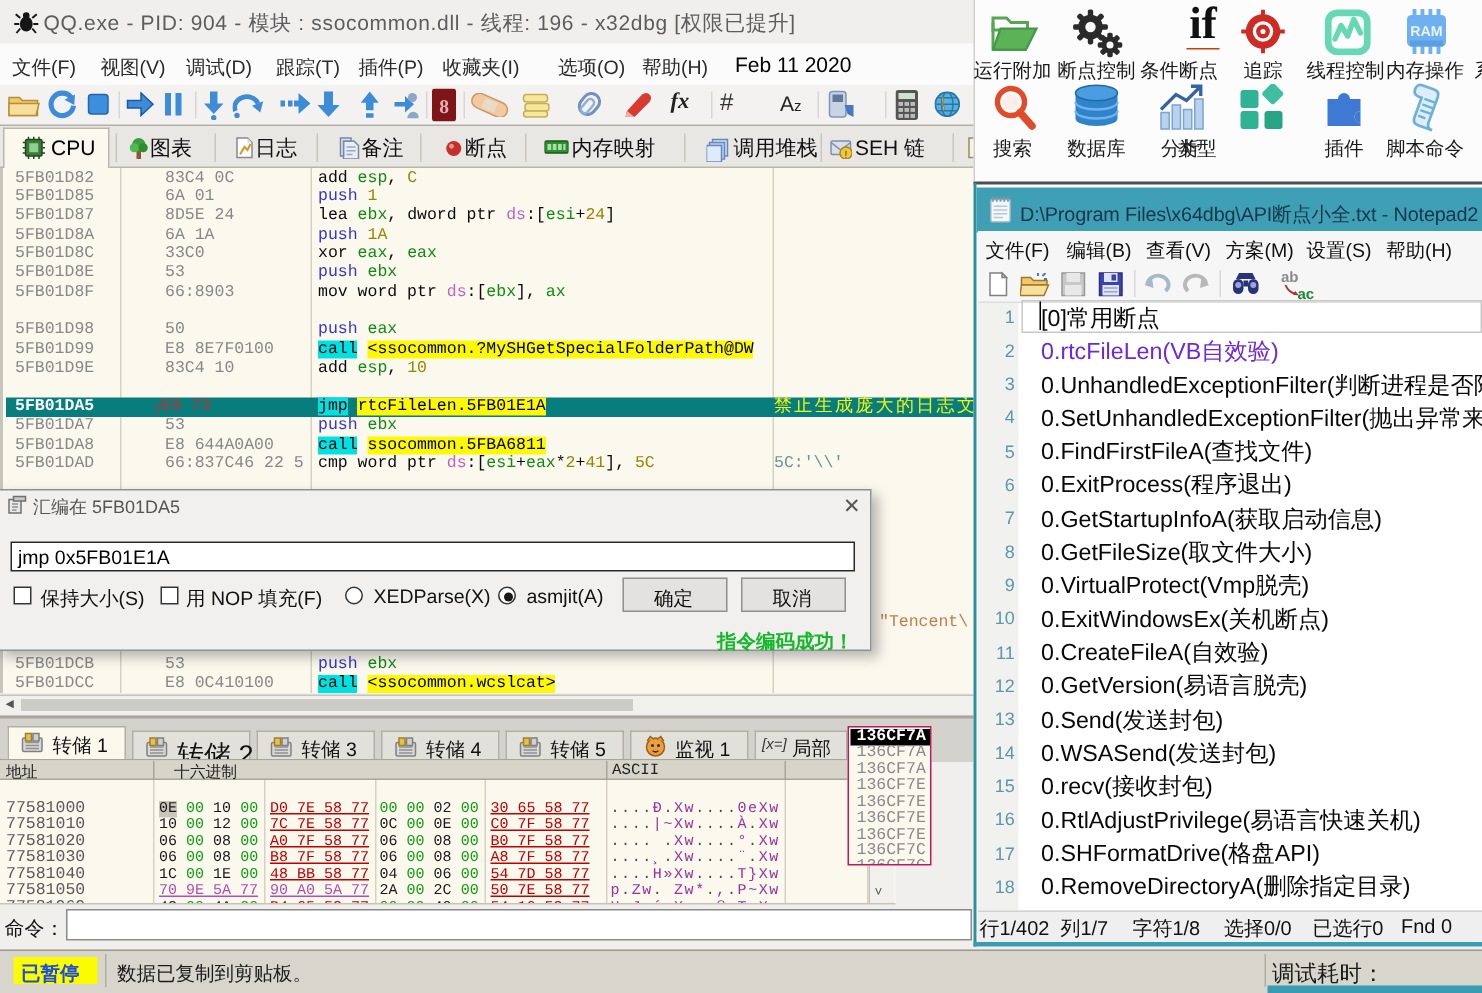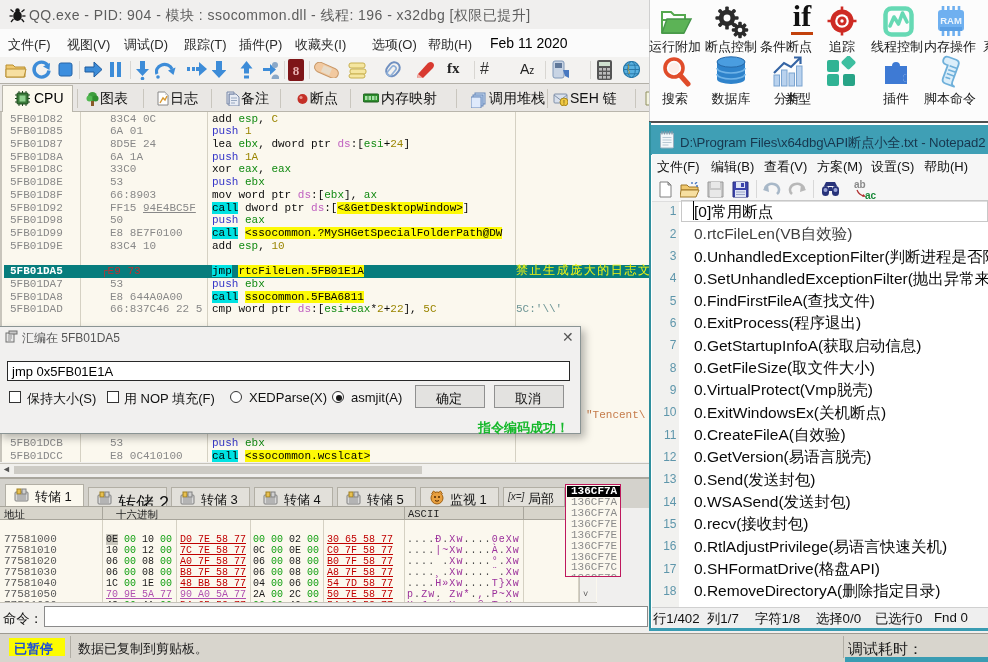--- a/index.html
+++ b/index.html
@@ -102,21 +102,21 @@
 <svg class="abs" style="left:383px;top:61px" width="20" height="18" viewBox="0 0 20 18">
       <g transform="rotate(40 10 9)">
         <rect x="4" y="1" width="11" height="15" rx="5.5" fill="none" stroke="#7090c0" stroke-width="2"></rect>
         <rect x="7" y="5" width="5" height="11" rx="2.5" fill="none" stroke="#90b0d8" stroke-width="1.6"></rect>
       </g>
     </svg>
 <svg class="abs" style="left:416px;top:61px" width="20" height="17" viewBox="0 0 20 17">
       <path d="M2 13 L12 2 q3-2 5 0 t0 5 L7 17 L1 17 z" fill="#d83a30"></path>
       <path d="M2 13 L7 17 L1 17 z" fill="#f0b0a8"></path>
     </svg>
-<div class="abs" style="left:447px;top:60px;font-size:15px;font-family:'Liberation Serif',serif;color:#222"><b>fx</b></div>
+<div class="abs" style="left:447px;top:60px;font-size:15px;font-style:italic;font-family:'Liberation Serif',serif;color:#222"><b>fx</b></div>
 <div class="abs" style="left:480px;top:60px;font-size:16px;color:#333">#</div>
 <div class="abs" style="left:520px;top:61px;font-size:14px;color:#222">A<span style="font-size:10px">z</span></div>
 <svg class="abs" style="left:551px;top:60px" width="19" height="20" viewBox="0 0 19 20">
       <rect x="2" y="1" width="11" height="17" rx="2" fill="#c8d4e4" stroke="#8098b8"></rect>
       <rect x="4" y="3" width="7" height="5" fill="#60789a"></rect>
       <path d="M12 10 h6 v8 l-4 -2 z" fill="#4878c0"></path>
     </svg>
 <svg class="abs" style="left:597px;top:60px" width="15" height="20" viewBox="0 0 15 20">
       <rect x="0" y="0" width="15" height="20" rx="2" fill="#555"></rect>
       <rect x="2" y="2" width="11" height="4" fill="#cfe0cf"></rect>
@@ -248,25 +248,20 @@
 <div class="abs mono" style="left:0;top:64.15px;width:653px;height:12.73px;line-height:12.73px">
 <span class="abs" style="top:0;left:8px;color:#888888">5FB01D8E</span>
 <span class="abs" style="top:0;left:108px"><span style="color:#888888">53</span></span>
 <span class="abs" style="top:0;left:210px"><span class="b">push </span><span class="r">ebx</span></span>
 </div>
 <div class="abs mono" style="left:0;top:76.88px;width:653px;height:12.73px;line-height:12.73px">
 <span class="abs" style="top:0;left:8px;color:#888888">5FB01D8F</span>
 <span class="abs" style="top:0;left:108px"><span style="color:#888888">66:8903</span></span>
 <span class="abs" style="top:0;left:210px"><span class="k">mov word ptr </span><span class="m">ds</span><span class="k">:[</span><span class="r">ebx</span><span class="k">], </span><span class="r">ax</span></span>
 </div>
-<div class="abs mono" style="left:0;top:89.61px;width:653px;height:12.73px;line-height:12.73px">
-<span class="abs" style="top:0;left:8px;color:#888888">5FB01D92</span>
-<span class="abs" style="top:0;left:108px"><span style="color:#888888">FF15 <span style="text-decoration:underline">94E4BC5F</span></span></span>
-<span class="abs" style="top:0;left:210px"><span class="cy">call</span><span class="k"> dword ptr </span><span class="m">ds</span><span class="k">:[</span><span class="yl">&lt;&amp;GetDesktopWindow&gt;</span><span class="k">]</span></span>
-</div>
 <div class="abs mono" style="left:0;top:102.34px;width:653px;height:12.73px;line-height:12.73px">
 <span class="abs" style="top:0;left:8px;color:#888888">5FB01D98</span>
 <span class="abs" style="top:0;left:108px"><span style="color:#888888">50</span></span>
 <span class="abs" style="top:0;left:210px"><span class="b">push </span><span class="r">eax</span></span>
 </div>
 <div class="abs mono" style="left:0;top:115.07px;width:653px;height:12.73px;line-height:12.73px">
 <span class="abs" style="top:0;left:8px;color:#888888">5FB01D99</span>
 <span class="abs" style="top:0;left:108px"><span style="color:#888888">E8 8E7F0100</span></span>
 <span class="abs" style="top:0;left:210px"><span class="cy">call</span><span class="k"> </span><span class="yl">&lt;ssocommon.?MySHGetSpecialFolderPath@DW</span></span>
 </div>
@@ -288,21 +283,21 @@
 <span class="abs" style="top:0;left:210px"><span class="b">push </span><span class="r">ebx</span></span>
 </div>
 <div class="abs mono" style="left:0;top:178.72px;width:653px;height:12.73px;line-height:12.73px">
 <span class="abs" style="top:0;left:8px;color:#888888">5FB01DA8</span>
 <span class="abs" style="top:0;left:108px"><span style="color:#888888">E8 644A0A00</span></span>
 <span class="abs" style="top:0;left:210px"><span class="cy">call</span><span class="k"> </span><span class="yl">ssocommon.5FBA6811</span></span>
 </div>
 <div class="abs mono" style="left:0;top:191.45px;width:653px;height:12.73px;line-height:12.73px">
 <span class="abs" style="top:0;left:8px;color:#888888">5FB01DAD</span>
 <span class="abs" style="top:0;left:108px"><span style="color:#888888">66:837C46 22 5</span></span>
-<span class="abs" style="top:0;left:210px"><span class="k">cmp word ptr </span><span class="m">ds</span><span class="k">:[</span><span class="r">esi</span><span class="k">+</span><span class="r">eax</span><span class="k">*</span><span class="n">2</span><span class="k">+</span><span class="n">22</span><span class="k">], </span><span class="n">5C</span></span>
+<span class="abs" style="top:0;left:210px"><span class="k">cmp word ptr </span><span class="m">ds</span><span class="k">:[</span><span class="r">esi</span><span class="k">+</span><span class="r">eax</span><span class="k">*</span><span class="n">2</span><span class="k">+</span><span class="n">41</span><span class="k">], </span><span class="n">5C</span></span>
 <span class="abs" style="top:0;left:514px"><span style="color:#6d9595">5C:'\\'</span></span>
 </div>
 <div class="abs mono" style="left:584px;top:296.5px;height:12.73px;line-height:12.73px;color:#c57b4a">"Tencent\</div>
 <div class="abs mono" style="left:0;top:325.4px;width:653px;height:12.73px;line-height:12.73px">
 <span class="abs" style="top:0;left:8px;color:#888888">5FB01DCB</span><span class="abs" style="top:0;left:108px;color:#888888">53</span>
 <span class="abs" style="top:0;left:210px"><span class="b">push </span><span class="r">ebx</span></span></div>
 <div class="abs mono" style="left:0;top:338.1px;width:653px;height:12.73px;line-height:12.73px">
 <span class="abs" style="top:0;left:8px;color:#888888">5FB01DCC</span><span class="abs" style="top:0;left:108px;color:#888888">E8 0C410100</span>
 <span class="abs" style="top:0;left:210px"><span class="cy">call</span><span class="k"> </span><span class="yl">&lt;ssocommon.wcslcat&gt;</span></span></div>
 </div>
@@ -528,21 +523,21 @@
       <rect x="25.2" y="16.799999999999997" width="3.6" height="4.6" rx="1.2" transform="rotate(45.0 27 25)" fill="#2b2b2b"></rect>
       <rect x="25.2" y="16.799999999999997" width="3.6" height="4.6" rx="1.2" transform="rotate(90.0 27 25)" fill="#2b2b2b"></rect>
       <rect x="25.2" y="16.799999999999997" width="3.6" height="4.6" rx="1.2" transform="rotate(135.0 27 25)" fill="#2b2b2b"></rect>
       <rect x="25.2" y="16.799999999999997" width="3.6" height="4.6" rx="1.2" transform="rotate(180.0 27 25)" fill="#2b2b2b"></rect>
       <rect x="25.2" y="16.799999999999997" width="3.6" height="4.6" rx="1.2" transform="rotate(225.0 27 25)" fill="#2b2b2b"></rect>
       <rect x="25.2" y="16.799999999999997" width="3.6" height="4.6" rx="1.2" transform="rotate(270.0 27 25)" fill="#2b2b2b"></rect>
       <rect x="25.2" y="16.799999999999997" width="3.6" height="4.6" rx="1.2" transform="rotate(315.0 27 25)" fill="#2b2b2b"></rect>
       <circle cx="27" cy="25" r="2.352" fill="#fcfcfc"></circle>
     </svg>
 <div class="abs" style="left:676px;top:38px;width:110px;text-align:center;font-size:13px;color:#1a1a1a">断点控制</div>
-<div class="abs" style="left:772px;top:-1px;width:60px;text-align:center;font-size:30px;font-weight:bold;font-family:'Liberation Serif',serif;color:#111"><span style="border-bottom:3px solid #c2410c;padding:0 2px">if</span></div>
+<div class="abs" style="left:772px;top:-1px;width:60px;text-align:center;font-size:30px;font-weight:bold;font-family:'Liberation Serif',serif;color:#111"><span style="border-bottom:1px solid #c2410c;padding:0 2px">if</span></div>
 <div class="abs" style="left:731px;top:38px;width:110px;text-align:center;font-size:13px;color:#1a1a1a">条件断点</div>
 <svg class="abs" style="left:827px;top:6px" width="30" height="30" viewBox="0 0 30 30">
       <circle cx="15" cy="15" r="11.5" fill="#ce2b24"></circle>
       <circle cx="15" cy="15" r="6.8" fill="#fff"></circle>
       <circle cx="15" cy="15" r="4.6" fill="#ce2b24"></circle>
       <circle cx="15" cy="15" r="1.7" fill="#fff"></circle>
       <g stroke="#ce2b24" stroke-width="2.6">
         <path d="M15 0.5 v6 M15 23.5 v6 M0.5 15 h6 M23.5 15 h6"></path>
       </g>
     </svg>
@@ -671,21 +666,21 @@
 <svg class="abs" style="left:853px;top:179px" width="26" height="21" viewBox="0 0 26 21">
       <text x="1" y="9" font-size="10" font-weight="bold" fill="#8a8a8a" font-family="Liberation Sans,sans-serif">ab</text>
       <path d="M4 11 q2 5 7 6" fill="none" stroke="#b03030" stroke-width="1.3"></path>
       <path d="M9 17.5 l4 0.5 -2.5-3 z" fill="#b03030"></path>
       <text x="12" y="20" font-size="10" font-weight="bold" fill="#1a8a3a" font-family="Liberation Sans,sans-serif">ac</text>
     </svg>
 <div class="abs" style="left:651.5px;top:202px;width:27.5px;height:405px;background:#f1f1ef"></div>
 <div class="abs" style="left:649px;top:204.3px;width:27.5px;text-align:right;font-size:12px;color:#5e96ab">1</div>
 <div class="abs" style="left:694px;top:201.8px;font-size:15.5px;color:#090909;white-space:nowrap">[0]常用断点</div>
 <div class="abs" style="left:649px;top:226.6px;width:27.5px;text-align:right;font-size:12px;color:#5e96ab">2</div>
-<div class="abs" style="left:694px;top:224.1px;font-size:15.5px;color:#404040;white-space:nowrap">0.rtcFileLen(VB自效验)</div>
+<div class="abs" style="left:694px;top:224.1px;font-size:15.5px;color:#6d28d9;white-space:nowrap">0.rtcFileLen(VB自效验)</div>
 <div class="abs" style="left:649px;top:249.0px;width:27.5px;text-align:right;font-size:12px;color:#5e96ab">3</div>
 <div class="abs" style="left:694px;top:246.5px;font-size:15.5px;color:#090909;white-space:nowrap">0.UnhandledExceptionFilter(判断进程是否附加</div>
 <div class="abs" style="left:649px;top:271.3px;width:27.5px;text-align:right;font-size:12px;color:#5e96ab">4</div>
 <div class="abs" style="left:694px;top:268.8px;font-size:15.5px;color:#090909;white-space:nowrap">0.SetUnhandledExceptionFilter(抛出异常来判</div>
 <div class="abs" style="left:649px;top:293.6px;width:27.5px;text-align:right;font-size:12px;color:#5e96ab">5</div>
 <div class="abs" style="left:694px;top:291.1px;font-size:15.5px;color:#090909;white-space:nowrap">0.FindFirstFileA(查找文件)</div>
 <div class="abs" style="left:649px;top:315.9px;width:27.5px;text-align:right;font-size:12px;color:#5e96ab">6</div>
 <div class="abs" style="left:694px;top:313.4px;font-size:15.5px;color:#090909;white-space:nowrap">0.ExitProcess(程序退出)</div>
 <div class="abs" style="left:649px;top:338.3px;width:27.5px;text-align:right;font-size:12px;color:#5e96ab">7</div>
 <div class="abs" style="left:694px;top:335.8px;font-size:15.5px;color:#090909;white-space:nowrap">0.GetStartupInfoA(获取启动信息)</div>

